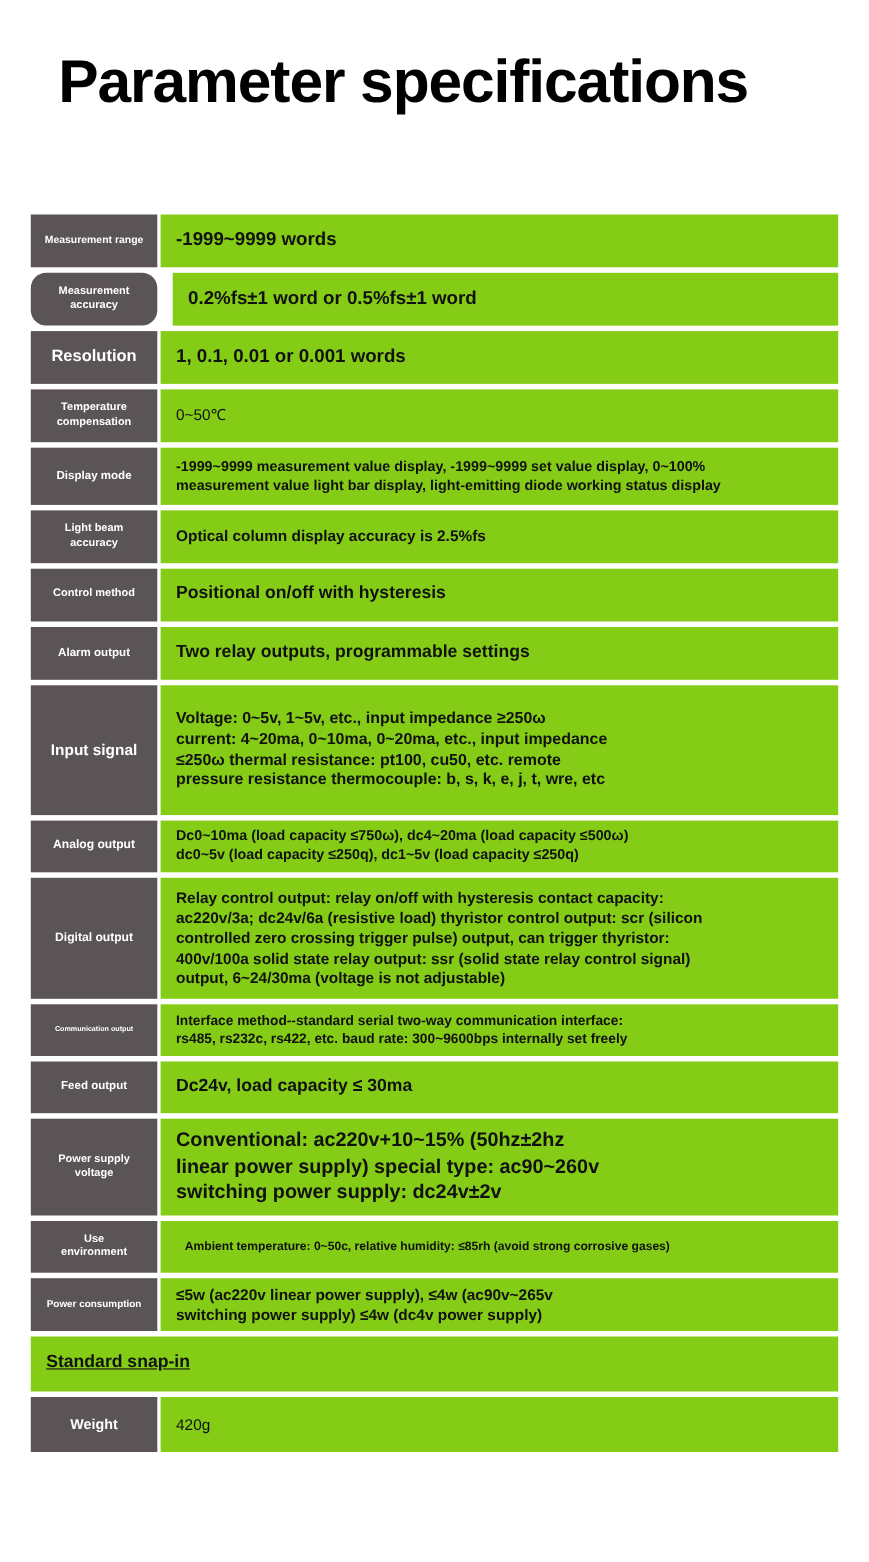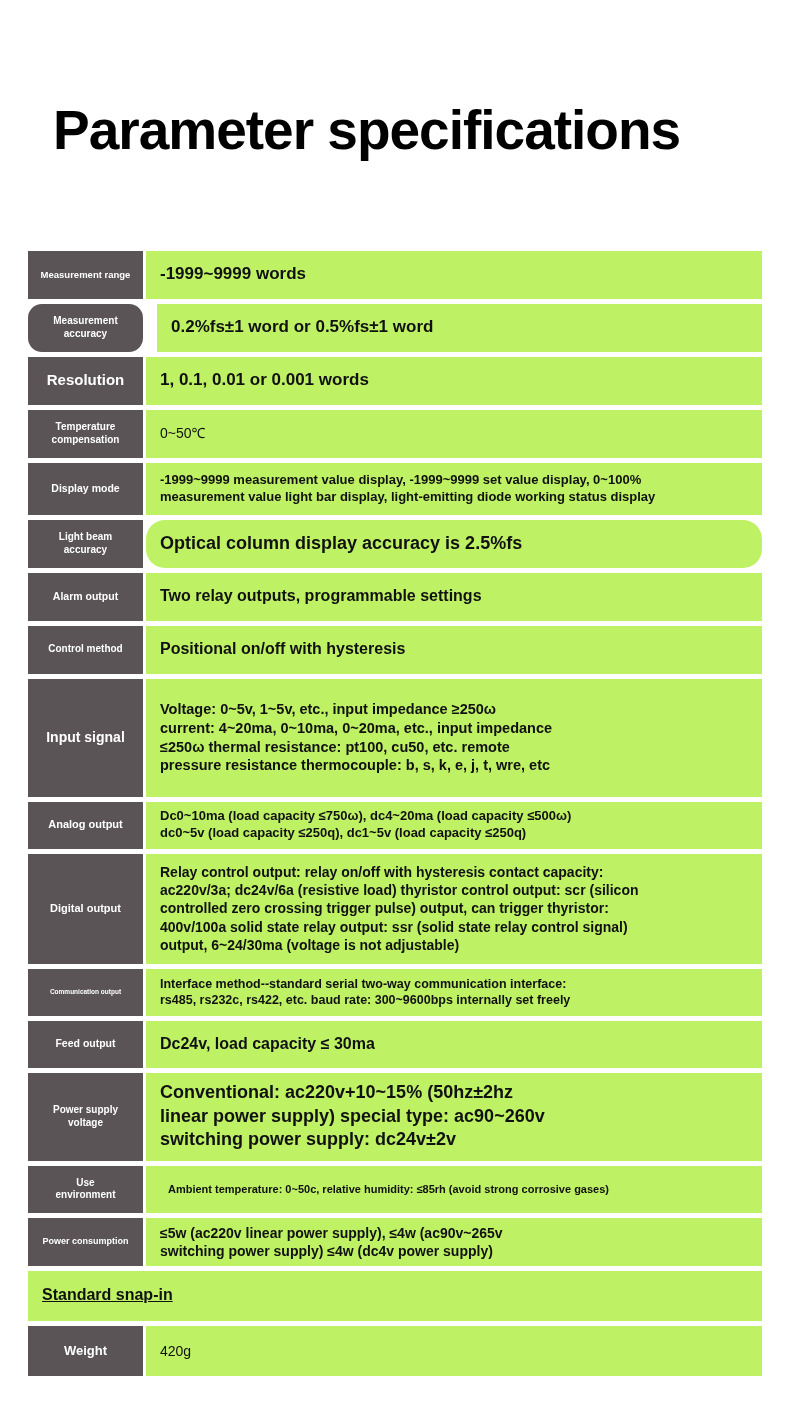--- a/index.html
+++ b/index.html
@@ -13,21 +13,21 @@
     min-height: 1420px;
     background: #ffffff;
     box-sizing: border-box;
   }
   .page-title {
     font-size: 55px;
     font-weight: 800;
     color: #000000;
     letter-spacing: -1px;
     margin: 0;
-    padding: 100px 0 0 53px;
+    padding: 44px 0 0 53px;
     line-height: 1.1;
   }
   .spec-table {
     margin: 90px 28px 0 28px;
   }
   .row {
     display: flex;
     align-items: stretch;
     margin-bottom: 5px;
   }
@@ -42,21 +42,21 @@
     align-items: center;
     justify-content: center;
     text-align: center;
     white-space: pre-line;
     padding: 4px 3px;
     box-sizing: border-box;
     line-height: 1.25;
   }
   .value {
     flex: 1;
-    background: #bef264;
+    background: #84cc16;
     color: #111111;
     font-weight: 700;
     display: flex;
     align-items: center;
     white-space: pre-line;
     padding: 6px 14px;
     box-sizing: border-box;
     line-height: 1.3;
   }
   
@@ -96,21 +96,21 @@
   .r15 .label { font-size: 10px; }
   .r16 .label { font-size: 9px; }
   .r17 .label { font-size: 12px; }
   .r18 .label { font-size: 13px; }
   
   .r1  .value { font-size: 17px; }
   .r2  .value { font-size: 17px; margin-left: 11px; }
   .r3  .value { font-size: 17px; }
   .r4  .value { font-size: 14px; font-weight: 400; }
   .r5  .value { font-size: 13px; }
-  .r6  .value { font-size: 18px; border-radius: 19px; }
+  .r6  .value { font-size: 14px; }
   .r7  .value { font-size: 16px; }
   .r8  .value { font-size: 16px; }
   .r9  .value { font-size: 14.5px; }
   .r10 .value { font-size: 13px; }
   .r11 .value { font-size: 14px; }
   .r12 .value { font-size: 12.5px; }
   .r13 .value { font-size: 16px; }
   .r14 .value { font-size: 18px; }
   .r15 .value { font-size: 11px; padding-left: 22px; }
   .r16 .value { font-size: 14px; }
@@ -153,28 +153,28 @@
       <div class="value">-1999~9999 measurement value display, -1999~9999 set value display, 0~100%
 measurement value light bar display, light-emitting diode working status display</div>
     </div>
 
     <div class="row r6">
       <div class="label">Light beam
 accuracy</div>
       <div class="value">Optical column display accuracy is 2.5%fs</div>
     </div>
 
+    <div class="row r7">
+      <div class="label">Control method</div>
+      <div class="value">Positional on/off with hysteresis</div>
+    </div>
+
     <div class="row r8">
       <div class="label">Alarm output</div>
       <div class="value">Two relay outputs, programmable settings</div>
-    </div>
-
-    <div class="row r7">
-      <div class="label">Control method</div>
-      <div class="value">Positional on/off with hysteresis</div>
     </div>
 
     <div class="row r9">
       <div class="label">Input signal</div>
       <div class="value">Voltage: 0~5v, 1~5v, etc., input impedance ≥250ω
 current: 4~20ma, 0~10ma, 0~20ma, etc., input impedance
 ≤250ω thermal resistance: pt100, cu50, etc. remote
 pressure resistance thermocouple: b, s, k, e, j, t, wre, etc</div>
     </div>
 

